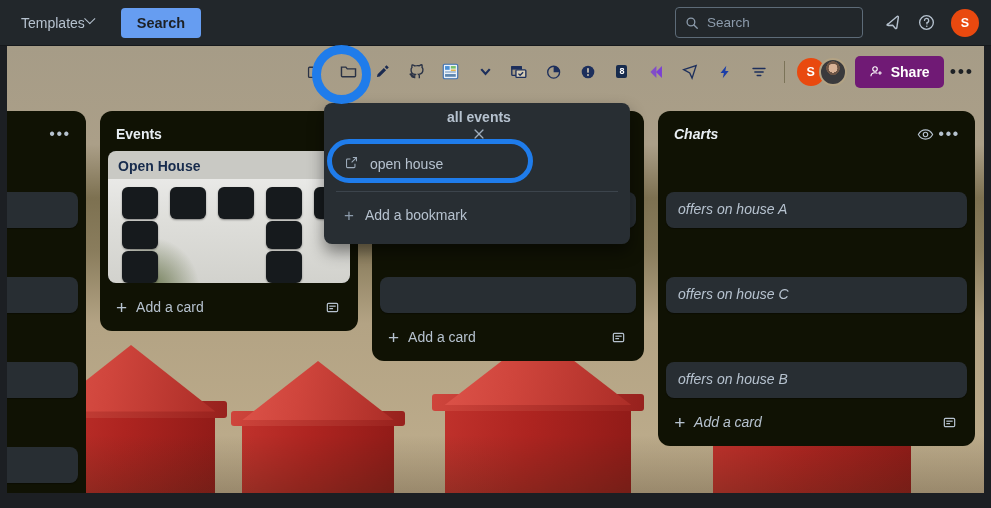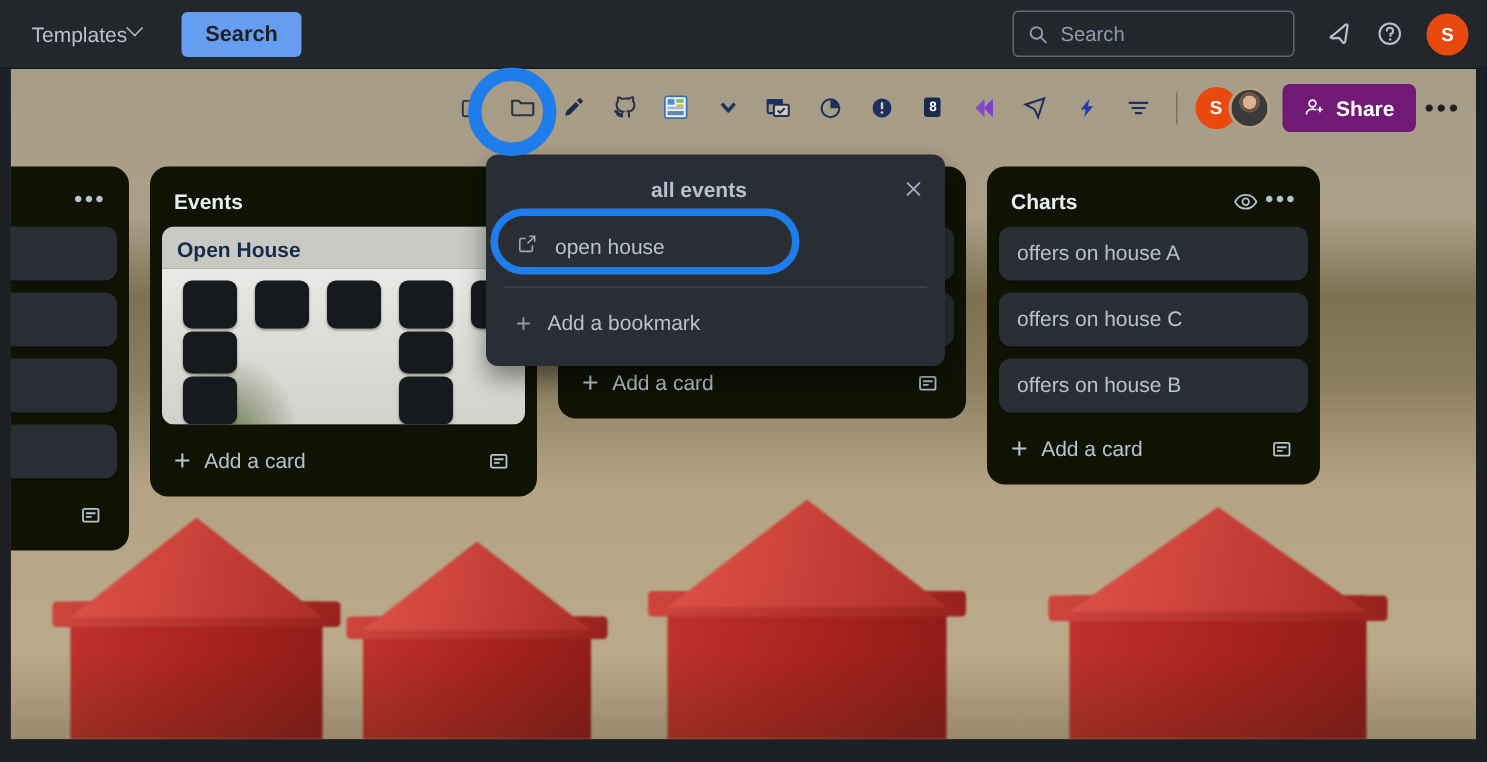--- a/index.html
+++ b/index.html
@@ -138,20 +138,21 @@
   .dots { color:#b6c2cf; font-size: 16px; letter-spacing: 1.5px; line-height: 10px; }
   .cards { display: flex; flex-direction: column; gap: 8px; padding: 2px 0 0 0; }
   .card {
     background: #282e33;
     border-radius: 8px;
     min-height: 36px;
     padding: 9px 12px;
     color: #b6c2cf; font-size: 14px;
     box-shadow: 0 1px 1px rgba(0,0,0,.35);
     cursor: pointer;
+    margin-top: 41px;
   }
   .card.empty { height: 36px; padding: 0; }
   .list-foot {
     display: flex; align-items: center;
     margin-top: 8px; height: 32px; padding: 0 6px 0 8px;
     color: #b6c2cf; font-size: 14px; cursor: pointer;
     border-radius: 6px;
   }
   .plus { font-size: 19px; font-weight: 300; margin-right: 9px; line-height: 1; color:#b6c2cf;}
   .foot-spacer { flex: 1; }
@@ -191,21 +192,21 @@
     left: 324px; top: 103px;
     width: 306px;
     background: #282e33;
     border-radius: 8px;
     box-shadow: 0 8px 16px rgba(0,0,0,.45), 0 0 1px rgba(255,255,255,.08);
     z-index: 60;
     padding: 6px 0 10px 0;
   }
   .popup-head {
     display: flex; align-items: center;
-    height: 34px; padding: 0 8px 0 12px;
+    height: 34px; padding: 0 8px 0 12px; flex-direction: column;
   }
   .popup-title {
     flex: 1; text-align: center;
     color: #b6c2cf; font-size: 14px; font-weight: 600;
   }
   .popup-close {
     width: 26px; height: 26px; border-radius: 4px;
     display:flex; align-items:center; justify-content:center;
     cursor: pointer; color:#9fadbc;
   }
@@ -397,21 +398,21 @@
           <span class="head-ico">
             <svg width="15" height="15" viewBox="0 0 16 16" fill="none" stroke="#b6c2cf" stroke-width="1.3">
               <rect x="2.5" y="3.5" width="11" height="9" rx="1.2"></rect>
               <line x1="4.6" y1="6.6" x2="11.4" y2="6.6"></line>
               <line x1="4.6" y1="9.2" x2="8.6" y2="9.2"></line>
             </svg>
           </span>
         </div>
       </div>
 
-      <div class="list" style="width:222px;">
+      <div class="list" style="width:317px;font-style:italic;">
         <div class="list-head">
           <div class="list-title">Charts</div>
           <div class="head-ico">
             <svg width="17" height="17" viewBox="0 0 20 20" fill="none" stroke="#b6c2cf" stroke-width="1.35">
               <path d="M1.6 10C3.6 6.3 6.6 4.6 10 4.6s6.4 1.7 8.4 5.4c-2 3.7-5 5.4-8.4 5.4S3.6 13.7 1.6 10z"></path>
               <circle cx="10" cy="10" r="2.6"></circle>
             </svg>
           </div>
           <div class="head-ico">
               <span class="dots">•••</span>

